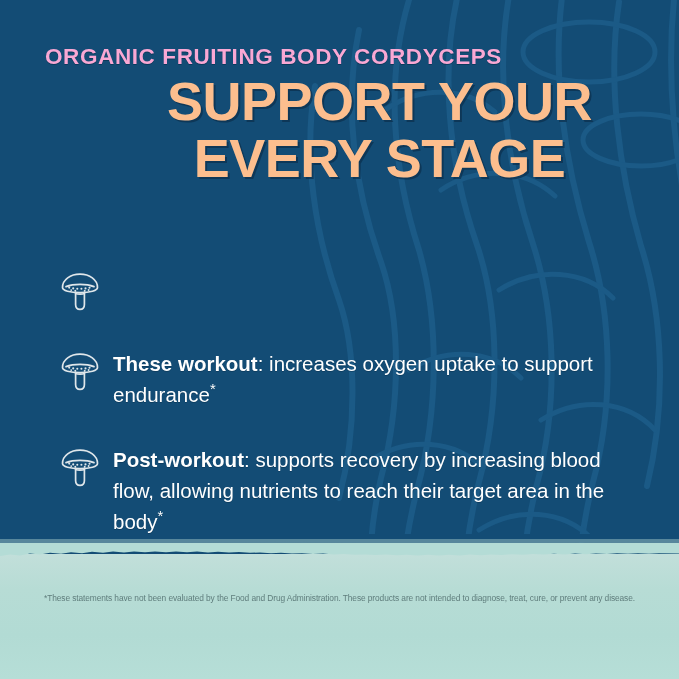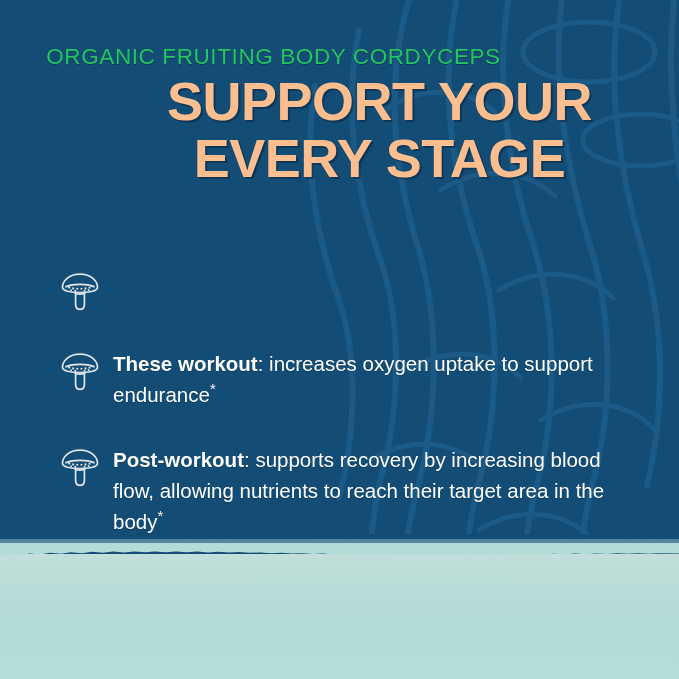--- a/index.html
+++ b/index.html
@@ -40,23 +40,23 @@
     height: 600px;
   }
 
   
   .eyebrow {
     position: absolute;
     top: 44px;
     left: 0;
     width: 547px;
     text-align: center;
-    color: #22c55e;
+    color: #f9a8d4;
     font-size: 22.5px;
-    font-weight: normal;
+    font-weight: bold;
     letter-spacing: 0.6px;
     text-shadow: 0 1px 0 rgba(8,42,68,0.55);
   }
 
   
   .headline {
     position: absolute;
     top: 73px;
     left: 0;
     width: 679px;
@@ -277,14 +277,17 @@
   <div class="bottom-band"></div>
 
   <div class="torn-edge">
     <svg viewBox="0 0 679 40" preserveAspectRatio="none" xmlns="http://www.w3.org/2000/svg" aria-hidden="true">
       <path d="M0,18 L6,16.4 L13,17.8 L20,15.2 L27,16.6 L34,14.2 L41,15.6 L48,13.4 L56,14.8 L63,12.6 L70,13.8 L78,12.0 L85,13.2 L93,11.4 L100,12.4 L108,10.8 L116,11.8 L124,10.2 L132,11.2 L140,9.8 L148,10.6 L156,9.2 L164,10.0 L172,8.8 L180,9.6 L188,8.4 L196,9.2 L205,8.0 L213,8.8 L221,7.8 L229,8.6 L238,7.6 L246,8.4 L254,7.4 L263,8.2 L271,7.4 L279,8.2 L288,7.6 L296,8.4 L304,7.8 L313,8.6 L321,8.0 L330,8.8 L338,8.4 L346,9.2 L355,8.8 L363,9.6 L371,9.2 L380,10.0 L388,9.6 L396,10.4 L404,10.0 L412,10.6 L420,10.2 L428,10.8 L436,10.2 L444,10.8 L452,10.2 L460,10.8 L468,10.0 L476,10.6 L484,9.8 L492,10.4 L500,9.6 L508,10.2 L516,9.4 L524,10.0 L532,9.0 L540,9.6 L548,8.8 L556,9.4 L564,8.6 L572,9.2 L580,8.4 L588,9.0 L596,8.2 L604,8.8 L612,8.0 L620,8.6 L628,7.8 L636,8.4 L644,7.8 L652,8.4 L660,7.8 L668,8.4 L679,8.0 L679,0 L0,0 Z" fill="#134c75"></path>
       <path d="M0,19.6 L8,18.0 L16,19.2 L24,17.0 L32,18.2 L40,16.2 L48,17.4 L57,15.6 L65,16.6 L74,15.0 L82,16.0 L91,14.4 L99,15.4 L108,14.0 L117,15.0 L126,13.8 L135,14.6 L144,13.4 L153,14.2 L162,13.2 L171,14.0 L180,13.0 L189,13.8 L198,12.8 L207,13.6 L216,12.8 L225,13.6 L234,12.8 L243,13.6 L252,13.0 L261,13.8 L270,13.2 L279,14.0 L288,13.4 L297,14.2 L306,13.6 L315,14.4 L324,14.0 L333,14.8 L342,14.4 L351,15.2 L360,14.8 L369,15.6 L378,15.2 L387,16.0 L396,15.6 L405,16.2 L414,15.8 L423,16.4 L432,15.8 L441,16.4 L450,15.8 L459,16.4 L468,15.6 L477,16.2 L486,15.4 L495,16.0 L504,15.2 L513,15.8 L522,15.0 L531,15.6 L540,14.8 L549,15.4 L558,14.6 L567,15.2 L576,14.4 L585,15.0 L594,14.2 L603,14.8 L612,14.0 L621,14.6 L630,13.8 L639,14.4 L648,13.8 L657,14.4 L666,13.8 L679,14.2 L679,5 L0,5 Z" fill="#8fb8bb" opacity="0.55"></path>
       <path d="M0,22 L10,20.4 L20,21.6 L30,19.4 L40,20.6 L50,18.8 L61,19.8 L71,18.2 L82,19.2 L92,17.8 L103,18.8 L113,17.6 L124,18.4 L134,17.4 L145,18.2 L155,17.4 L166,18.2 L176,17.4 L187,18.2 L197,17.6 L208,18.4 L218,17.8 L229,18.6 L239,18.0 L250,18.8 L260,18.4 L271,19.2 L281,18.8 L292,19.6 L302,19.2 L313,20.0 L323,19.6 L334,20.4 L344,20.0 L355,20.8 L365,20.4 L376,21.0 L386,20.6 L397,21.2 L407,20.8 L418,21.4 L428,20.8 L439,21.4 L449,20.8 L460,21.4 L470,20.6 L481,21.2 L491,20.4 L502,21.0 L512,20.2 L523,20.8 L533,20.0 L544,20.6 L554,19.8 L565,20.4 L575,19.6 L586,20.2 L596,19.4 L607,20.0 L617,19.2 L628,19.8 L638,19.2 L649,19.8 L659,19.2 L679,19.6 L679,9 L0,9 Z" fill="#b4dcd6"></path>
     </svg>
   </div>
 
+  <div class="fineprint">
+    <span>*These statements have not been evaluated by the Food and Drug Administration. These products are not intended to diagnose, treat, cure, or prevent any disease.</span>
+  </div>
 
 </div>
 
 </body></html>

